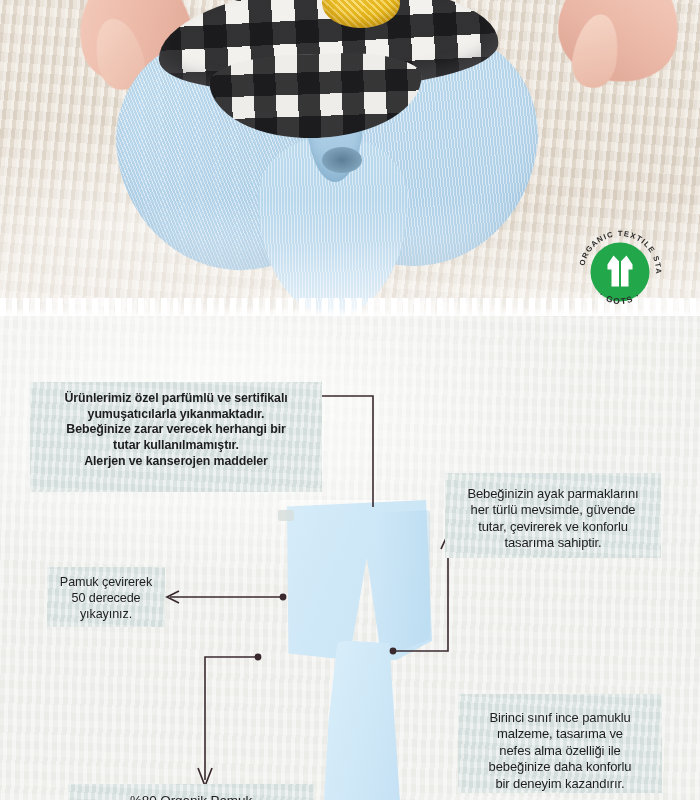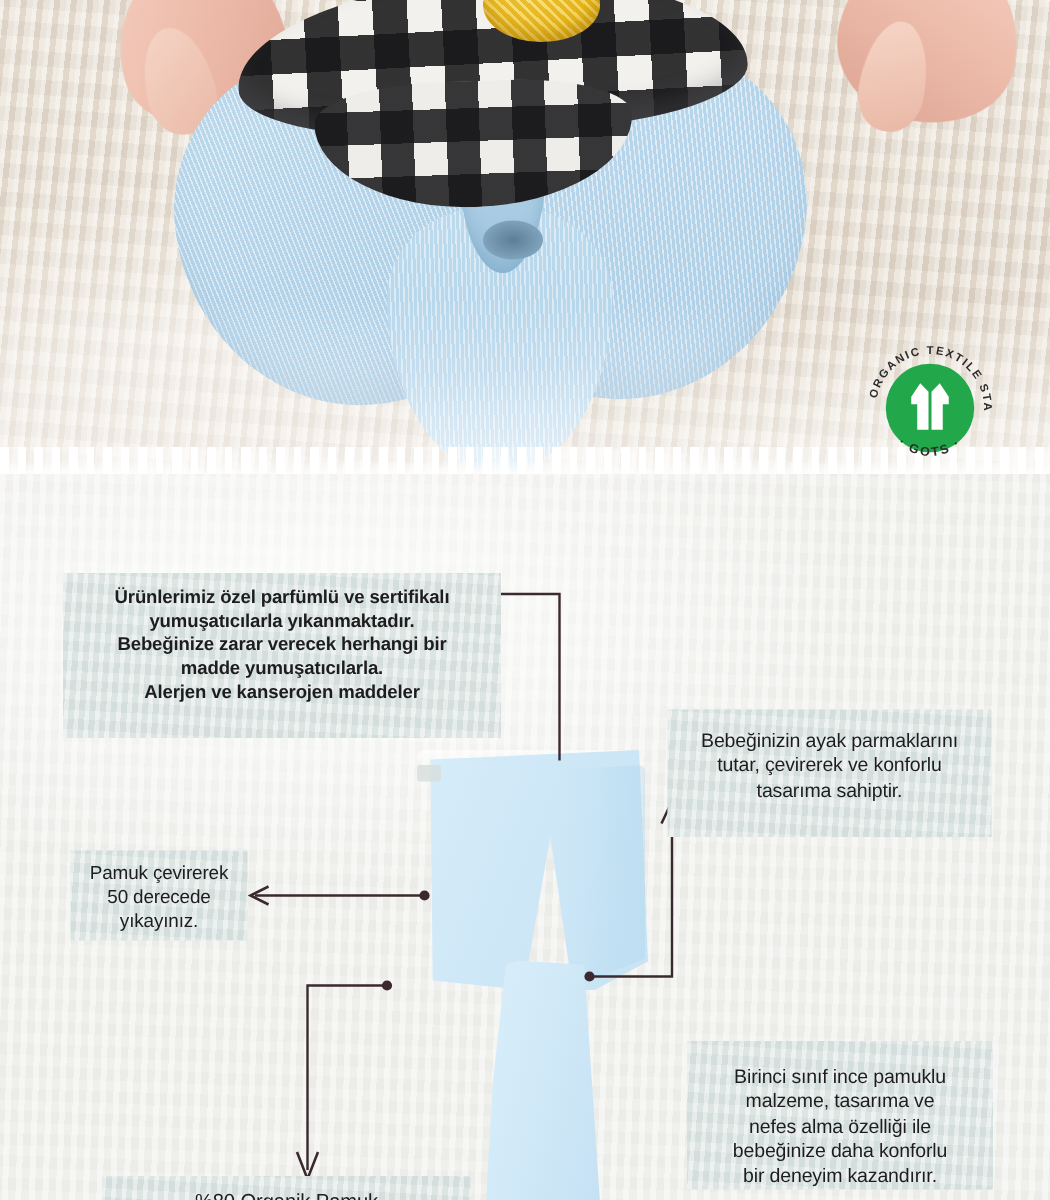--- a/index.html
+++ b/index.html
@@ -234,21 +234,20 @@
   }
   .box.textured {
     background-image:
       repeating-linear-gradient(94deg, rgba(255,255,255,.35) 0 3px, rgba(196,208,205,.22) 3px 7px),
       repeating-linear-gradient(3deg, rgba(255,255,255,.22) 0 6px, rgba(190,203,200,.16) 6px 13px);
   }
   #box-detergent {
     left: 30px; top: 382px; width: 292px; height: 110px;
     font-size: 12.4px; font-weight: 700;
     padding: 9px 10px 0;
-    margin-left: 12px;
   }
   #box-toes {
     left: 445px; top: 473px; width: 216px; height: 85px;
     font-size: 13px; font-weight: 400;
     padding: 13px 8px 0;
   }
   #box-wash {
     left: 47px; top: 567px; width: 118px; height: 60px;
     font-size: 12.6px; font-weight: 400;
     padding: 8px 4px 0;
@@ -344,26 +343,27 @@
       <path d="M258,657 L205,657 L205,780"></path>
       <path d="M198,768 L205,786 L212,768" stroke-width="1.7"></path>
       <circle cx="258" cy="657" r="3.4" fill="#3a2a30" stroke="none"></circle>
     </g>
   </svg>
 
   <div class="box textured" id="box-detergent">
     <div>Ürünlerimiz özel parfümlü ve sertifikalı</div>
     <div>yumuşatıcılarla yıkanmaktadır.</div>
     <div>Bebeğinize zarar verecek herhangi bir</div>
-    <div>madde yumuşatıcılarla.</div>
+    <div>tutar kullanılmamıştır.</div>
     <div>Alerjen ve kanserojen maddeler</div>
   </div>
 
   <div class="box textured" id="box-toes">
     <div>Bebeğinizin ayak parmaklarını</div>
+    <div>her türlü mevsimde, güvende</div>
     <div>tutar, çevirerek ve konforlu</div>
     <div>tasarıma sahiptir.</div>
   </div>
 
   <div class="box textured" id="box-wash">
     <div>Pamuk çevirerek</div>
     <div>50 derecede</div>
     <div>yıkayınız.</div>
   </div>
 

